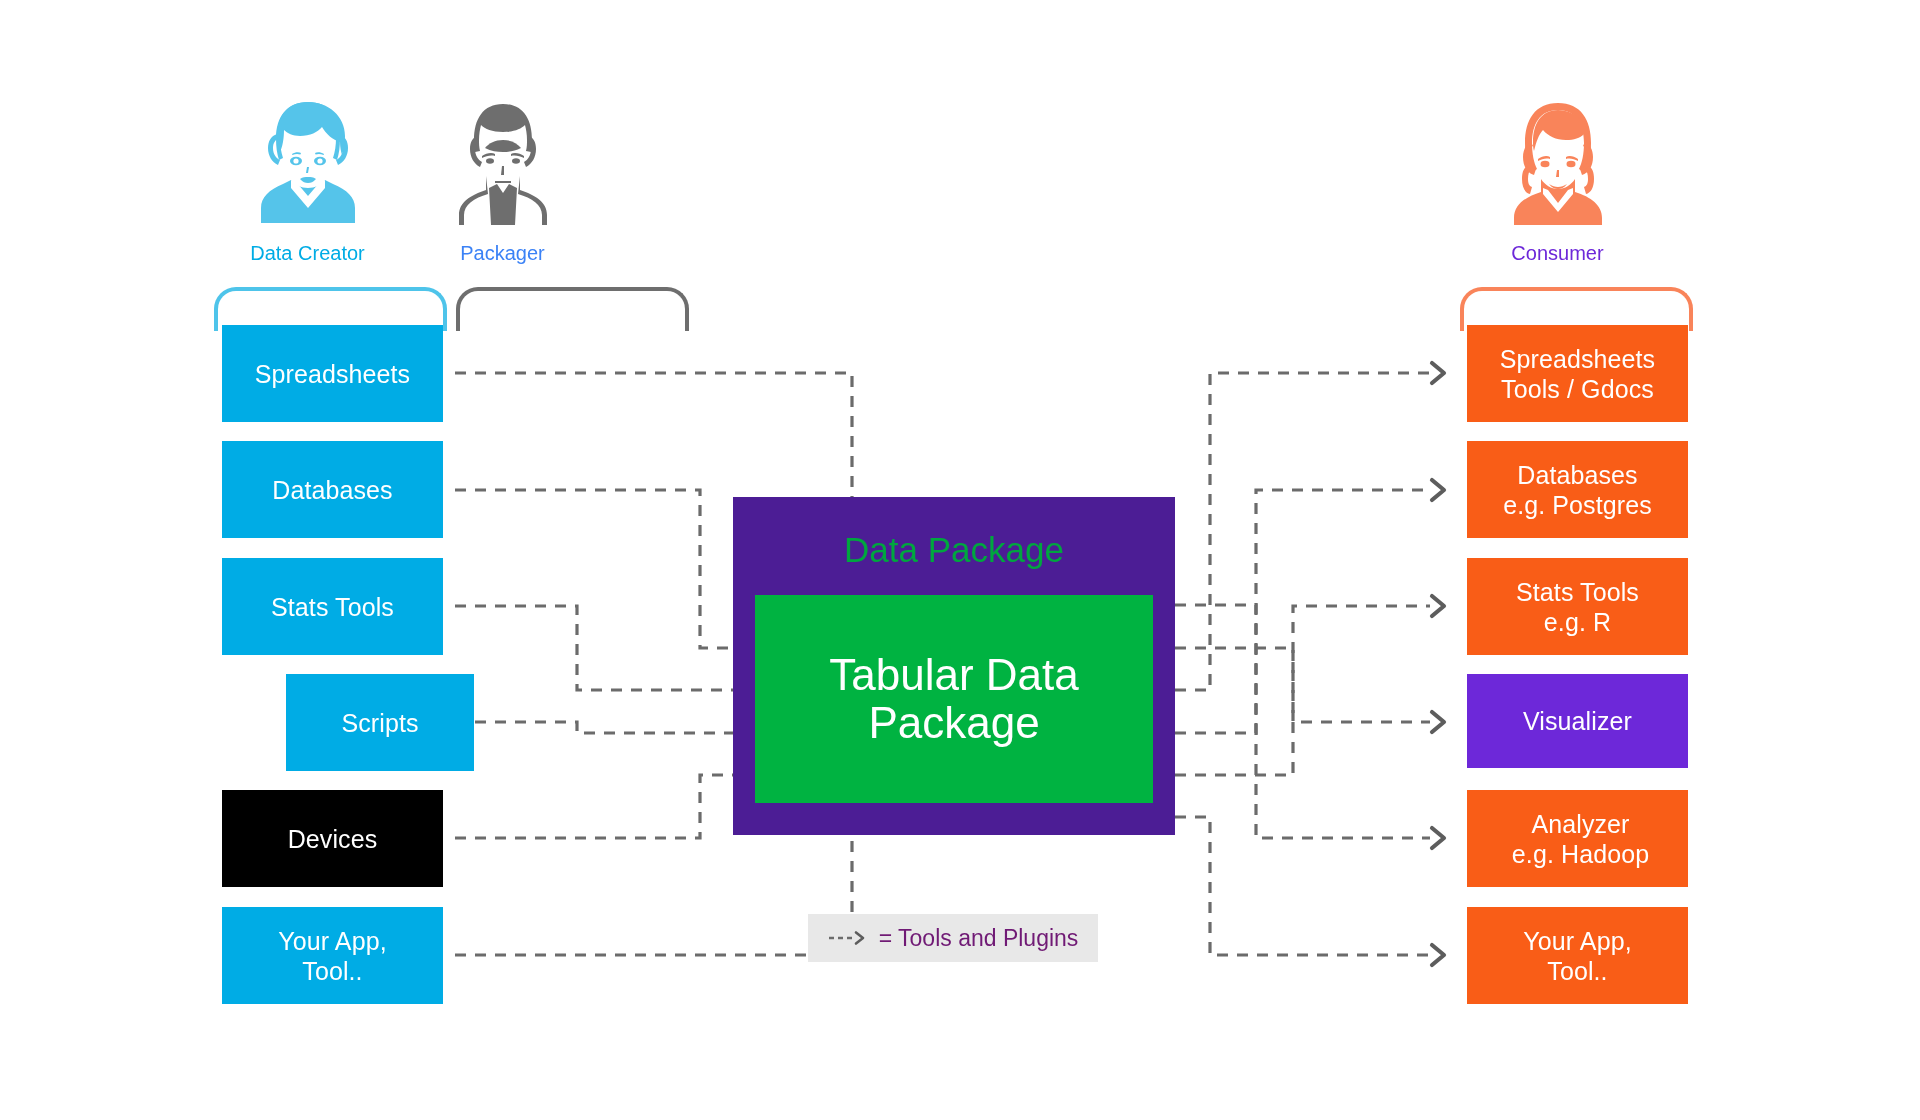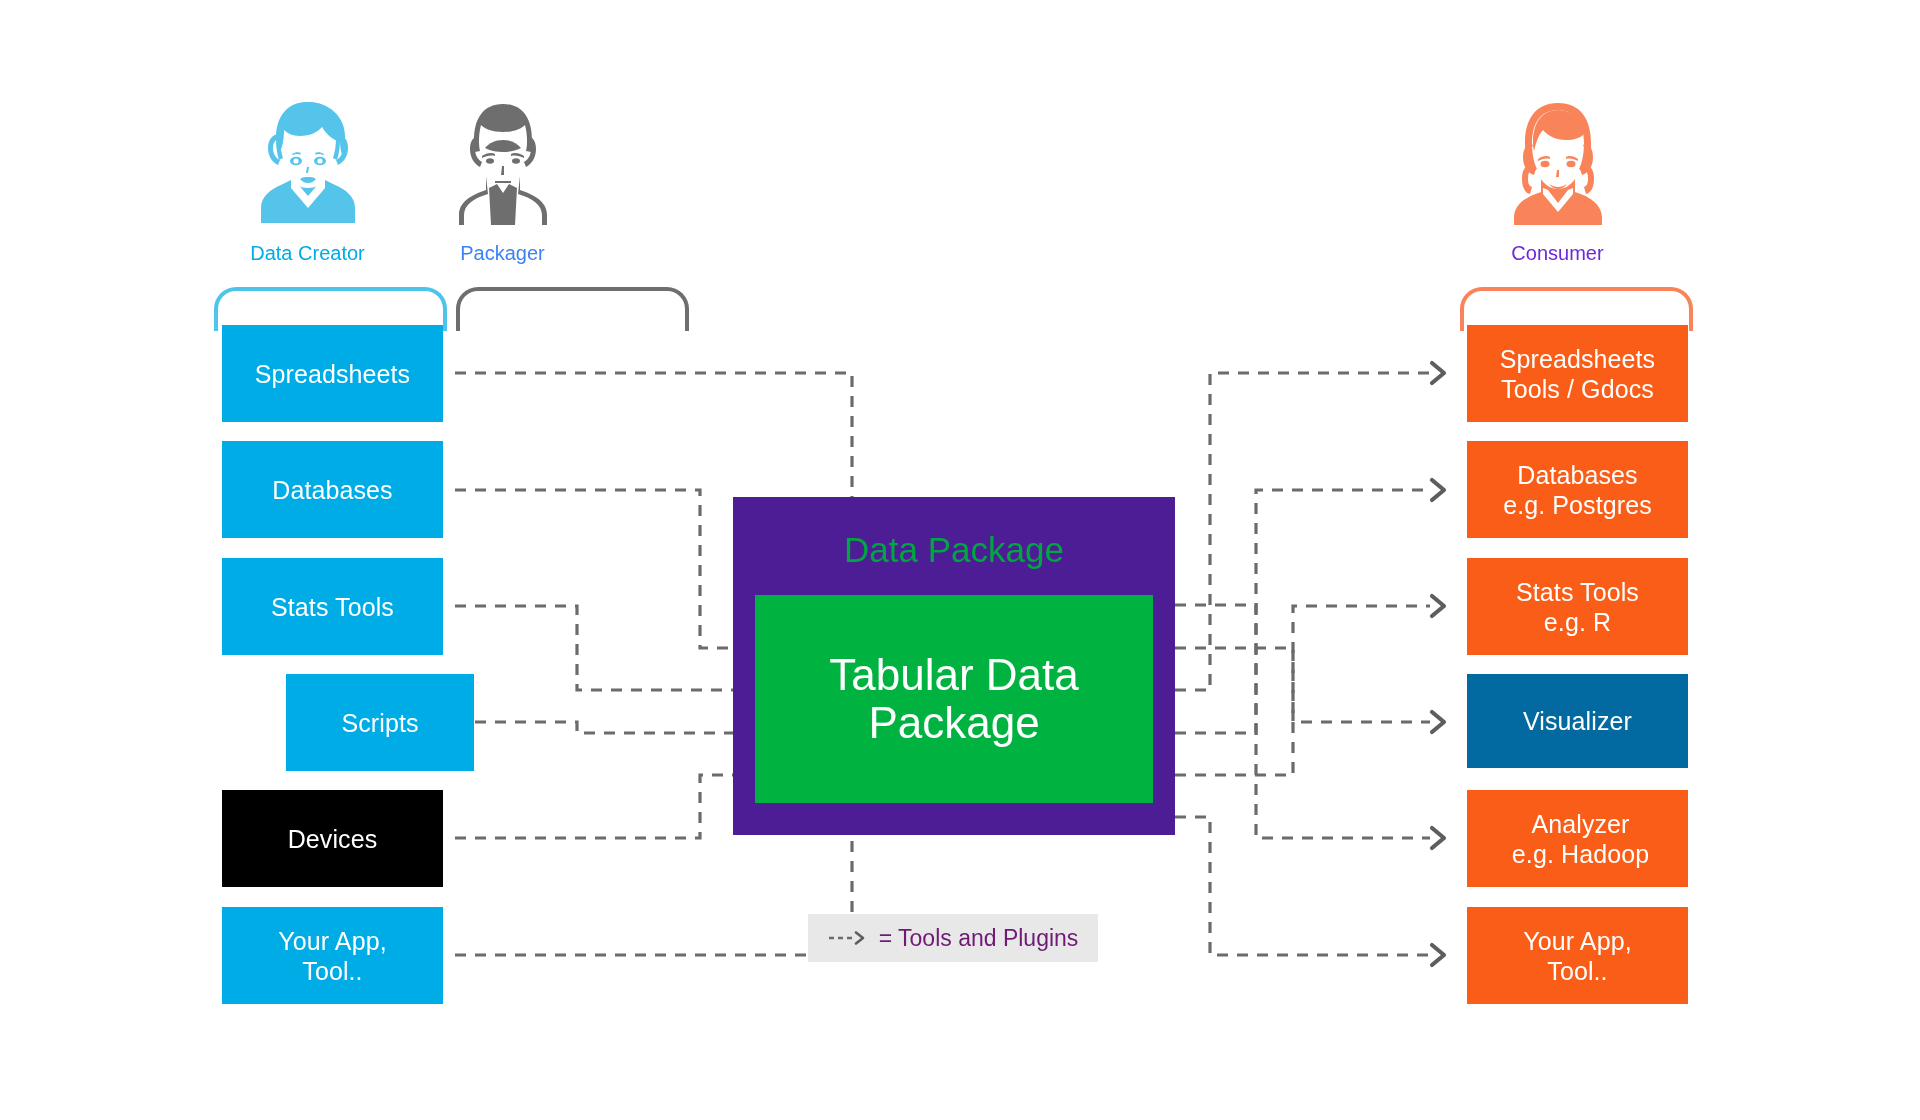--- a/index.html
+++ b/index.html
@@ -300,21 +300,21 @@
       <span>Databases</span>
       <span>e.g. Postgres</span>
     </div>
   </div>
   <div class="node-box" style="left:1467px; top:558px; width:221px; height:97px; background:#f95d17;">
     <div>
       <span>Stats Tools</span>
       <span>e.g. R</span>
     </div>
   </div>
-  <div class="node-box" style="left:1467px; top:674px; width:221px; height:94px; background:#0369a1;">
+  <div class="node-box" style="left:1467px; top:674px; width:221px; height:94px; background:#6d28d9;">
     <div>
       <span>Visualizer</span>
     </div>
   </div>
   <div class="node-box" style="left:1467px; top:790px; width:221px; height:97px; background:#f95d17;padding-left:6px;">
     <div>
       <span>Analyzer</span>
       <span>e.g. Hadoop</span>
     </div>
   </div>

